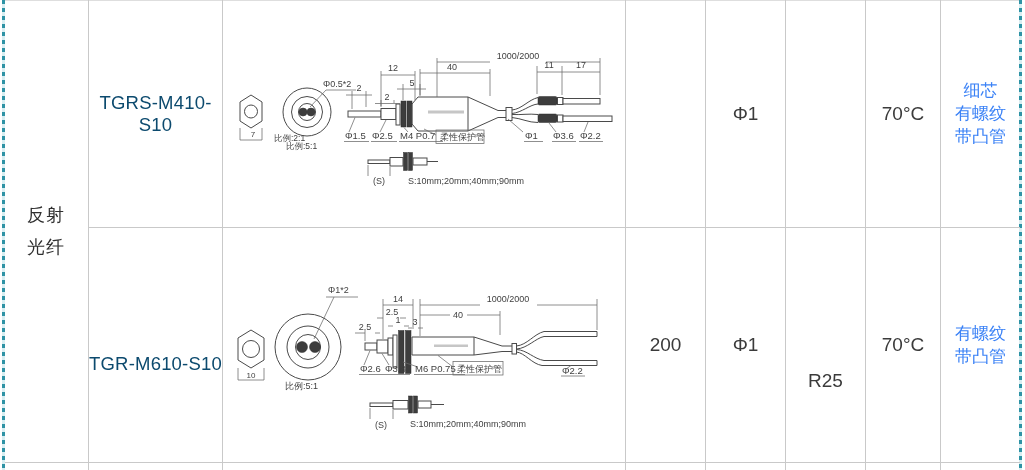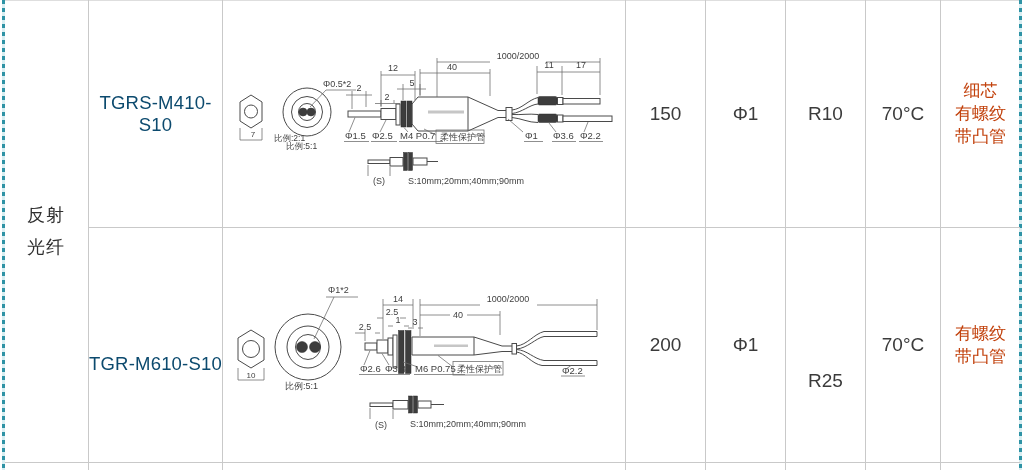--- a/index.html
+++ b/index.html
@@ -6,21 +6,21 @@
   .page{position:relative;width:1025px;height:470px;background:#ffffff;overflow:hidden;
         font-family:"Liberation Sans","DejaVu Sans",sans-serif;color:#3a3a3a;}
   .dash-v{position:absolute;top:0;width:3px;height:470px;
           background:repeating-linear-gradient(180deg,#2e93a5 0 4px,#d8eef2 4px 8px);}
   .vline{position:absolute;top:0;width:1px;height:470px;background:#c9c9c9;}
   .hline{position:absolute;height:1px;background:#c9c9c9;}
   .cell{position:absolute;display:flex;align-items:center;justify-content:center;text-align:center;}
   .category{font-size:18px;line-height:32px;white-space:pre-line;letter-spacing:1px;color:#2f2f2f;}
   .model{font-size:18.5px;color:#0c4a6e;letter-spacing:0.2px;}
   .val{font-size:19px;color:#3b3b3b;}
-  .feature{font-size:17px;line-height:23px;white-space:pre-line;color:#c2410c;}
+  .feature{font-size:17px;line-height:23px;white-space:pre-line;color:#3b82f6;}
   svg{position:absolute;overflow:visible;}
   svg text{font-family:"Liberation Sans","DejaVu Sans",sans-serif;fill:#3f3f3f;}
   .t8{font-size:8px;} .t85{font-size:8.5px;} .t9{font-size:9px;} .t95{font-size:9.5px;}
   .ln{stroke:#4a4a4a;stroke-width:1;fill:none;}
   .lnt{stroke:#6a6a6a;stroke-width:0.75;fill:none;}
   .part{stroke:#4a4a4a;stroke-width:1;fill:#ffffff;}
   .dark{stroke:#2f2f2f;stroke-width:0.5;fill:#3d3d3d;}
   .mark{fill:#c6c6c6;stroke:none;}
 </style>
 </head>
@@ -39,23 +39,21 @@
   <div class="vline" style="left:785px;"></div>
   <div class="vline" style="left:865px;"></div>
   <div class="vline" style="left:940px;"></div>
   <div class="hline" style="top:227px;left:88px;width:932px;"></div>
   <div class="hline" style="top:462px;left:5px;width:1015px;"></div>
 
   <div class="cell category" style="left:4px;top:0;width:84px;height:462px;">反射
 光纤</div>
 
   <div class="cell model" style="left:89px;top:0;width:133px;height:227px;">TGRS-M410-S10</div>
-  <div class="cell val" style="left:626px;top:0;width:79px;height:227px;">150</div>
   <div class="cell val" style="left:706px;top:0;width:79px;height:227px;">Φ1</div>
-  <div class="cell val" style="left:786px;top:0;width:79px;height:227px;">R10</div>
   <div class="cell val" style="left:866px;top:0;width:74px;height:227px;">70°C</div>
   <div class="cell feature" style="left:941px;top:0;width:79px;height:227px;">细芯
 有螺纹
 带凸管</div>
 
   <div class="cell model" style="left:89px;top:227px;width:133px;height:235px;margin-top:19px;">TGR-M610-S10</div>
   <div class="cell val" style="left:626px;top:227px;width:79px;height:235px;">200</div>
   <div class="cell val" style="left:706px;top:227px;width:79px;height:235px;">Φ1</div>
   <div class="cell val" style="left:786px;top:227px;width:79px;height:235px;margin-top:36px;">R25</div>
   <div class="cell val" style="left:866px;top:227px;width:74px;height:235px;">70°C</div>

